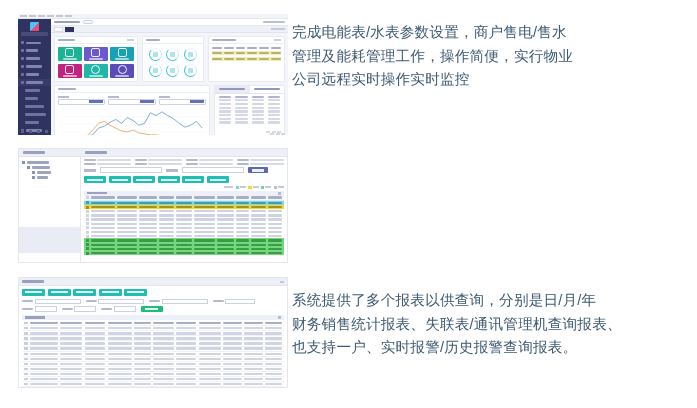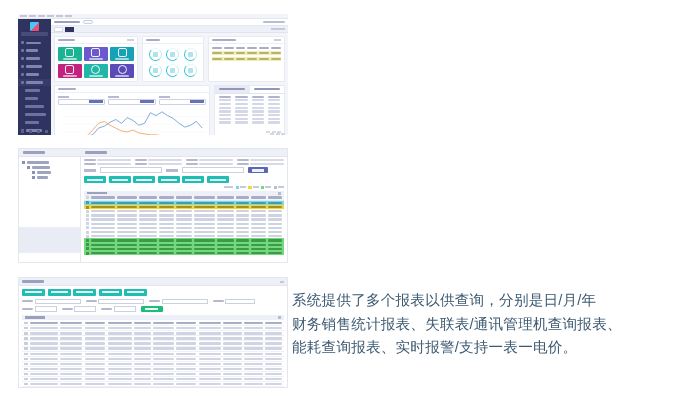--- a/index.html
+++ b/index.html
@@ -1114,17 +1114,20 @@
             <b style="flex:1.2"></b>
             <b style="flex:1"></b>
             <b style="flex:1"></b>
             <b style="flex:.9"></b>
           </div>
         <div class="s3-tr"></div>
       </div>
     </div>
   </div>
 
+  <div class="text-block" id="txt1">完成电能表/水表参数设置，商户售电/售水
+管理及能耗管理工作，操作简便，实行物业
+公司远程实时操作实时监控</div>
   <div class="text-block" id="txt3">系统提供了多个报表以供查询，分别是日/月/年
 财务销售统计报表、失联表/通讯管理机查询报表、
-能耗查询报表、实时报警/支持一表一电价。</div>
+也支持一户、实时报警/历史报警查询报表。</div>
 
 </div>
 
 </body></html>

